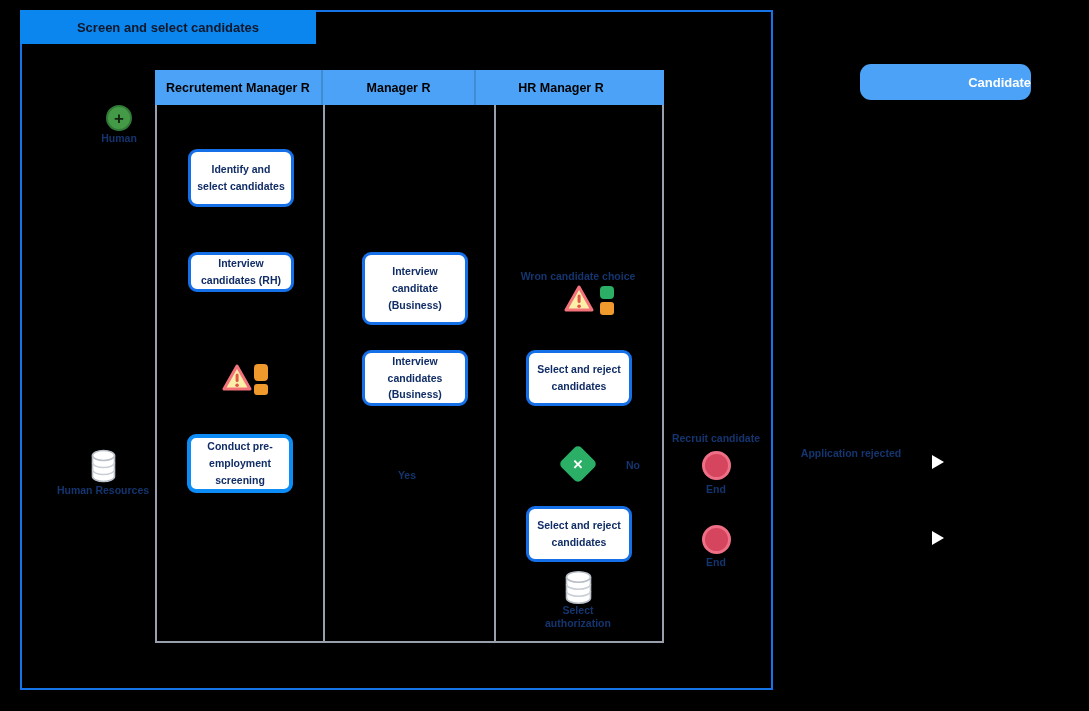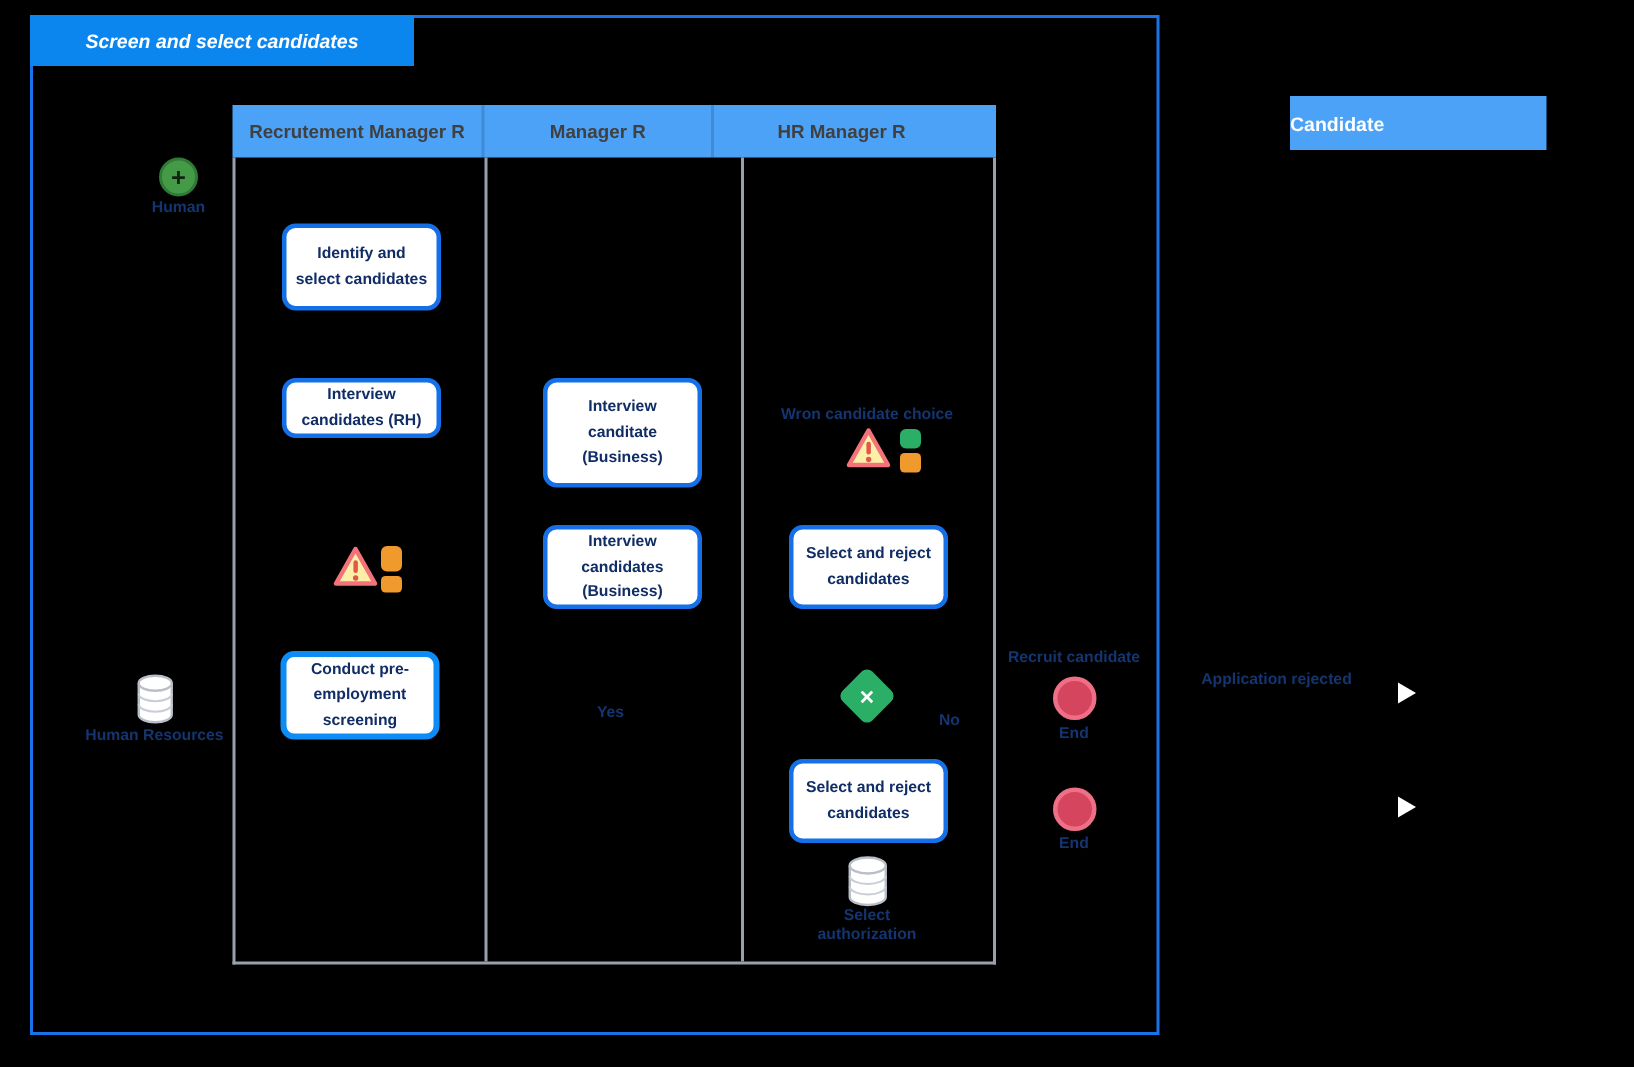--- a/index.html
+++ b/index.html
@@ -2,29 +2,29 @@
 <html><head>
 <meta charset="utf-8">
 <style>
   html,body{margin:0;padding:0;background:#000;}
   #canvas{position:relative;width:1089px;height:711px;background:#000;overflow:hidden;
           font-family:"Liberation Sans",sans-serif;}
 
   
   .pool{position:absolute;left:20px;top:10px;width:753px;height:680px;
         border:2px solid #1673E8;box-sizing:border-box;}
-  .pool-title{position:absolute;left:20px;top:10px;width:256px;height:34px;
-        background:#0B86EE;color:#ffffff;font-weight:bold;font-size:13px;
-        display:flex;align-items:center;justify-content:center;z-index:5;font-style:italic;}
+  .pool-title{position:absolute;left:20px;top:10px;width:296px;height:34px;
+        background:#0B86EE;color:#0f172a;font-weight:bold;font-size:13px;
+        display:flex;align-items:center;justify-content:center;z-index:5;}
 
   
   .lane-table{position:absolute;left:155px;top:70px;width:509px;height:573px;}
   .lane-header{position:absolute;left:0;top:0;width:509px;height:35px;background:#4BA2F6;
         display:flex;box-sizing:border-box;}
-  .lane-header-cell{color:#404040;font-weight:bold;font-size:12.5px;display:flex;
+  .lane-header-cell{color:#000000;font-weight:bold;font-size:12.5px;display:flex;
         align-items:center;justify-content:center;box-sizing:border-box;}
   .lane-header-cell.c1{width:168px;border-right:2px solid rgba(0,0,0,.14);}
   .lane-header-cell.c2{width:153px;border-right:2px solid rgba(0,0,0,.14);}
   .lane-header-cell.c3{width:170px;}
   .lane-body{position:absolute;left:0;top:35px;width:509px;height:538px;
         border:2px solid #98A0AD;border-top:none;box-sizing:border-box;}
   .lane-divider{position:absolute;top:0;width:2px;height:100%;background:#98A0AD;}
 
   
   .task{position:absolute;background:#fff;border:3px solid #1570E8;border-radius:9px;
@@ -59,21 +59,21 @@
   .prio .seg1{height:17px;border-radius:4px;}
   .prio .seg2{height:11px;border-radius:3px;}
 
   
   .arrowhead{position:absolute;width:0;height:0;border-left:12px solid #fff;
        border-top:7px solid transparent;border-bottom:7px solid transparent;cursor:pointer;}
 
   
   .candidate-header{position:absolute;left:860px;top:64px;width:171px;height:36px;
        background:#4BA2F6;color:#fff;font-weight:bold;font-size:13px;
-       display:flex;align-items:center;justify-content:flex-start;cursor:pointer;}
+       display:flex;align-items:center;justify-content:flex-end;cursor:pointer;border-radius:11px;}
 
   .icon-group{position:absolute;cursor:pointer;}
   svg{display:block;}
 </style>
 </head>
 <body>
 
 <div id="canvas">
 
   <div class="pool"></div>
@@ -161,21 +161,21 @@
     <div class="seg1" style="background:#2BAE66;height:13px"></div>
     <div class="seg2" style="background:#F09A2E;height:13px"></div>
   </div>
 
   <div class="task" style="left:526px;top:350px;width:106px;height:56px;">
     <span>Select and reject candidates</span>
   </div>
 
   <div class="diamond"></div>
 
-  <div class="lbl" style="left:611px;top:474px;width:44px;">No</div>
+  <div class="lbl" style="left:611px;top:459px;width:44px;">No</div>
 
   <div class="task" style="left:526px;top:506px;width:106px;height:56px;">
     <span>Select and reject candidates</span>
   </div>
 
   <div class="icon-group" style="left:564px;top:570px;">
     <svg width="29" height="35" viewBox="0 0 29 35">
       <path d="M2.5 7 V28 A12 5.3 0 0 0 26.5 28 V7" fill="#fff" stroke="#B9BEC7" stroke-width="1.6"></path>
       <path d="M2.5 14 A12 5.3 0 0 0 26.5 14" fill="none" stroke="#C9CED6" stroke-width="1.4"></path>
       <path d="M2.5 21 A12 5.3 0 0 0 26.5 21" fill="none" stroke="#C9CED6" stroke-width="1.4"></path>

